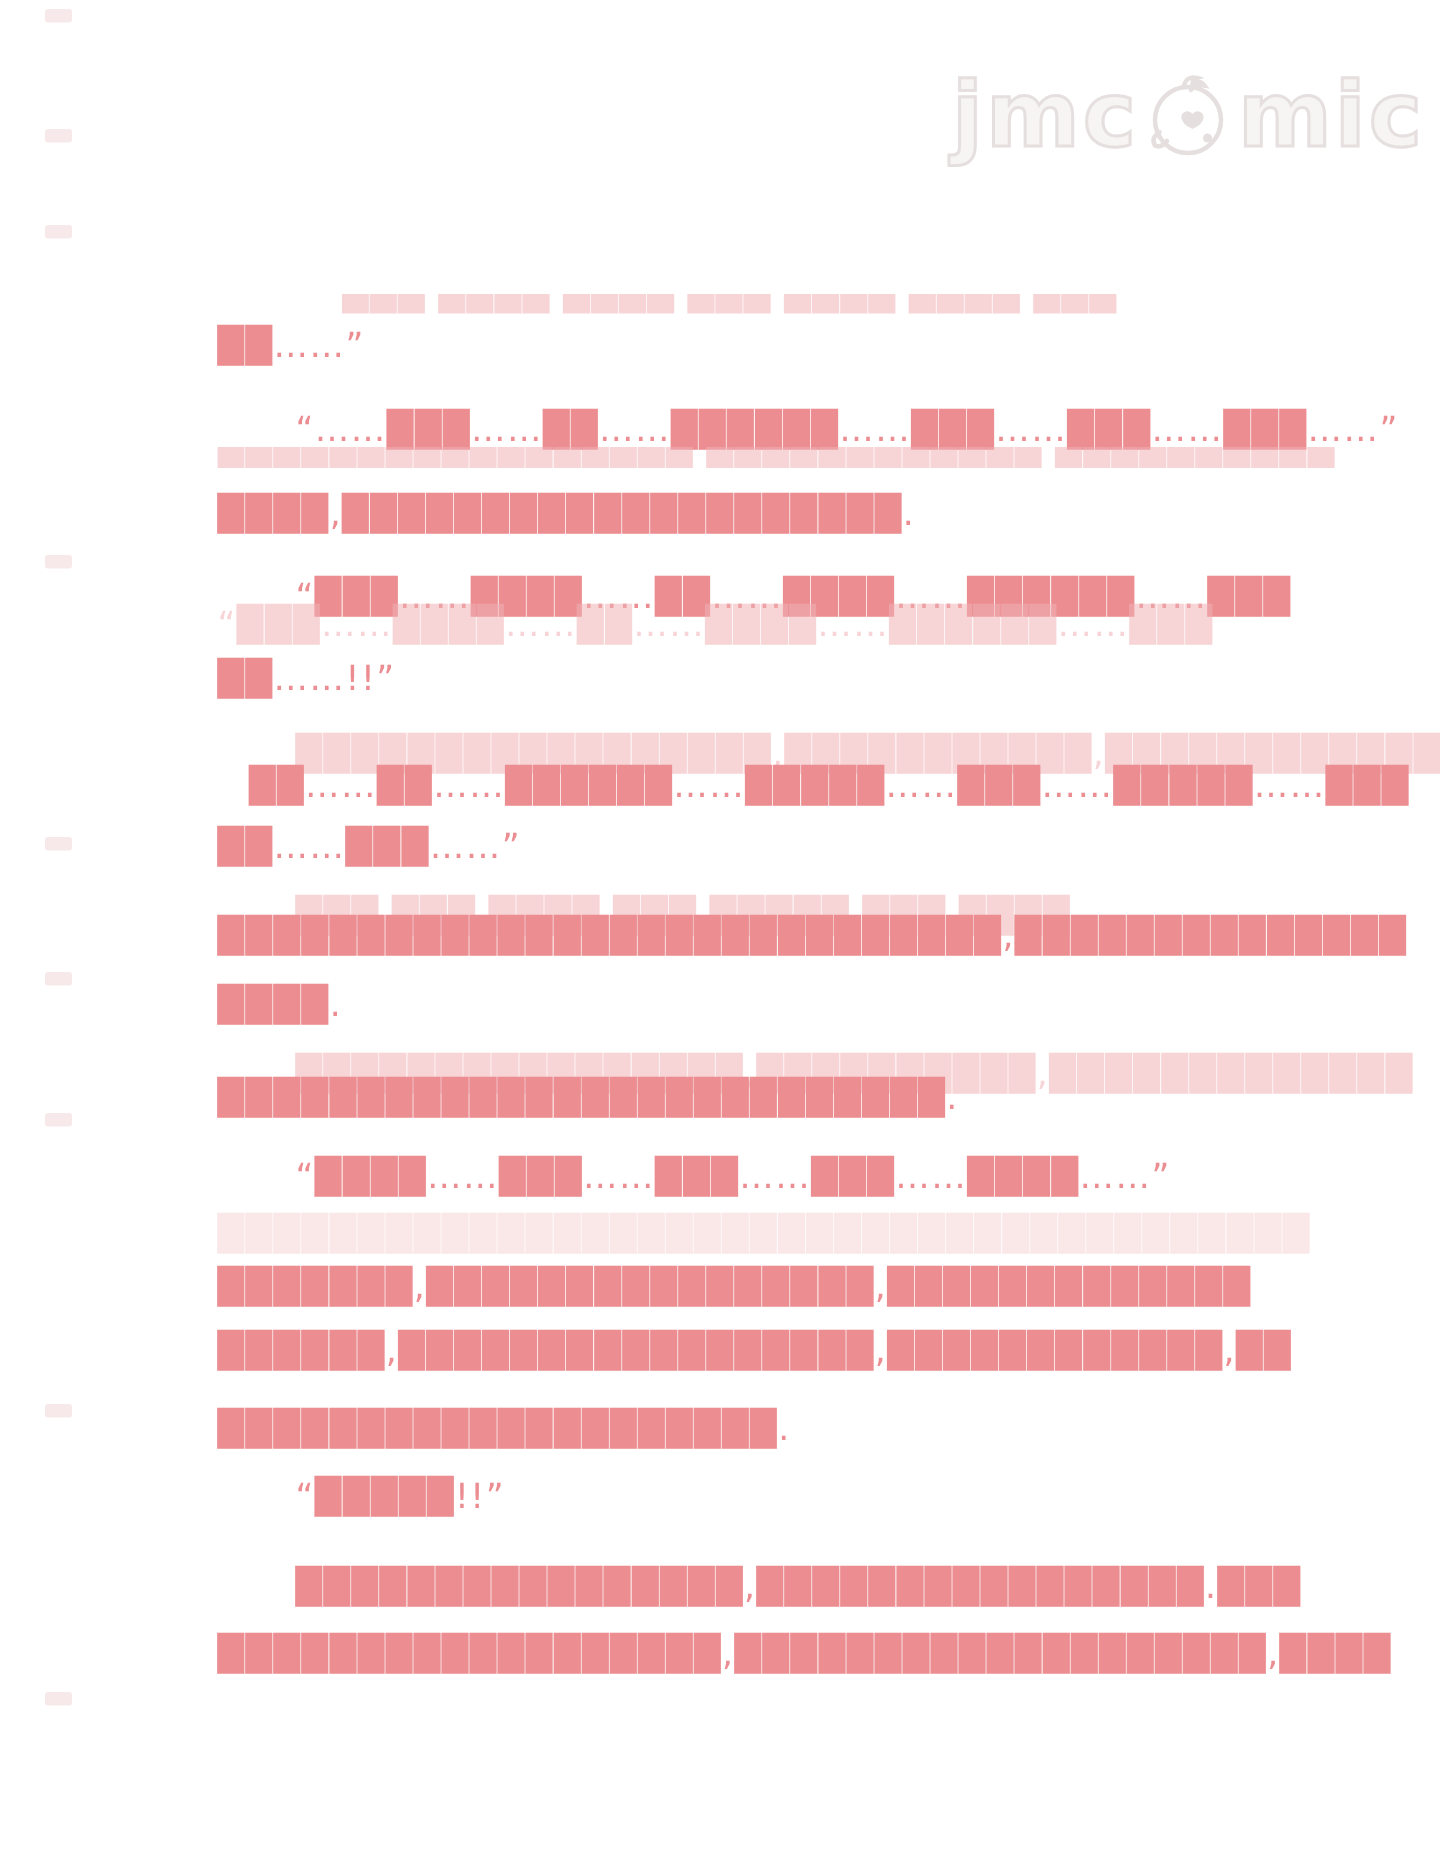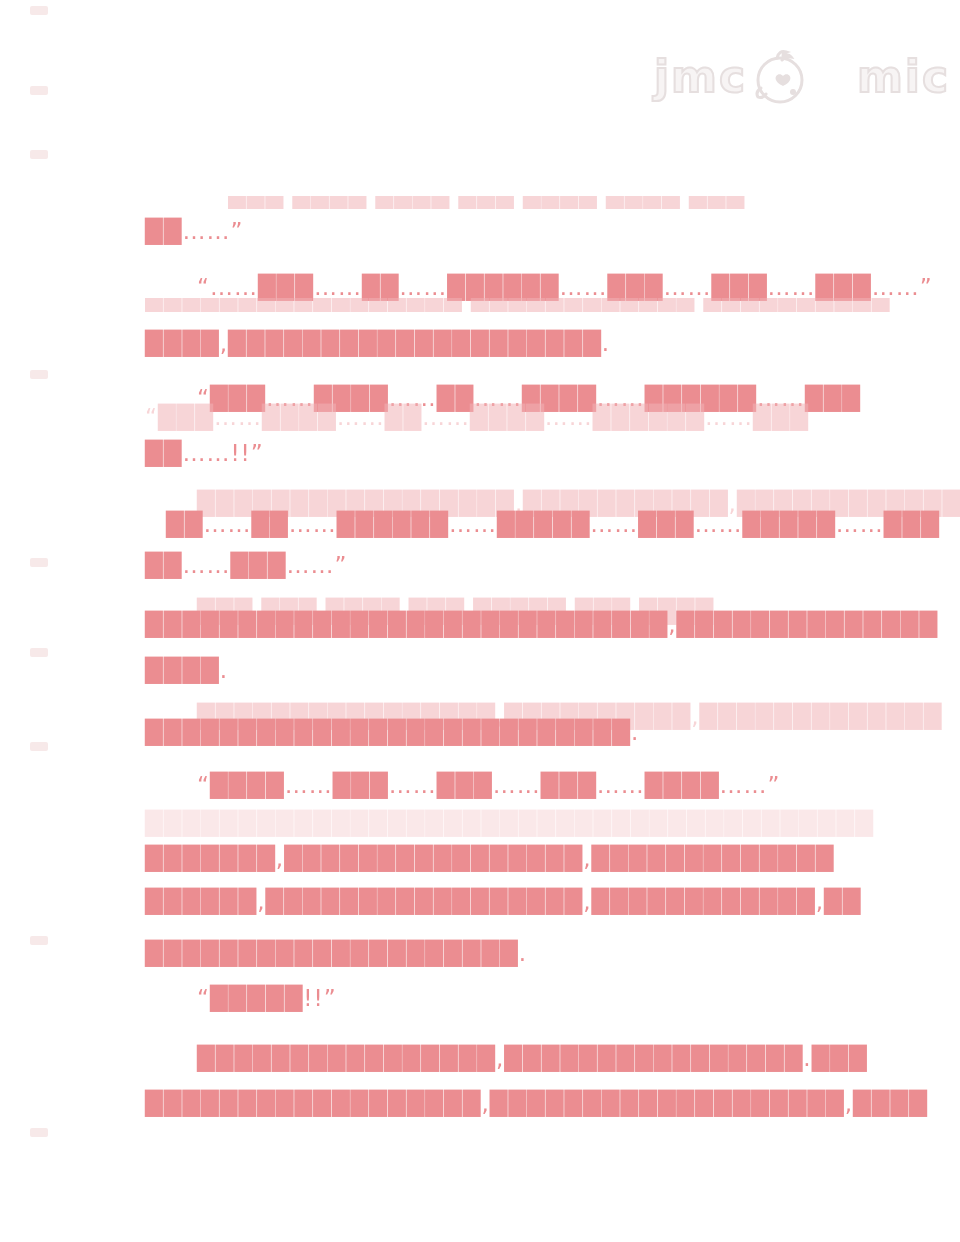--- a/index.html
+++ b/index.html
@@ -16,28 +16,27 @@
   .logo {
     position: absolute;
     top: 46px;
     right: 10px;
     display: flex;
     align-items: center;
     gap: 2px;
     user-select: none;
   }
   .logo .brand {
-    font-size: 44px;
+    font-size: 60px;
     font-weight: bold;
     letter-spacing: 2px;
     color: #f7f4f4;
     -webkit-text-stroke: 2px #e6dfdf;
     text-shadow: 0 0 1px #e6dfdf;
     line-height: 1;
-    margin-left: 44px;
   }
   .logo svg { display: block; }
 
   
   .line {
     position: absolute;
     font-size: 23px;
     line-height: 1.15;
     letter-spacing: 1px;
     white-space: nowrap;

